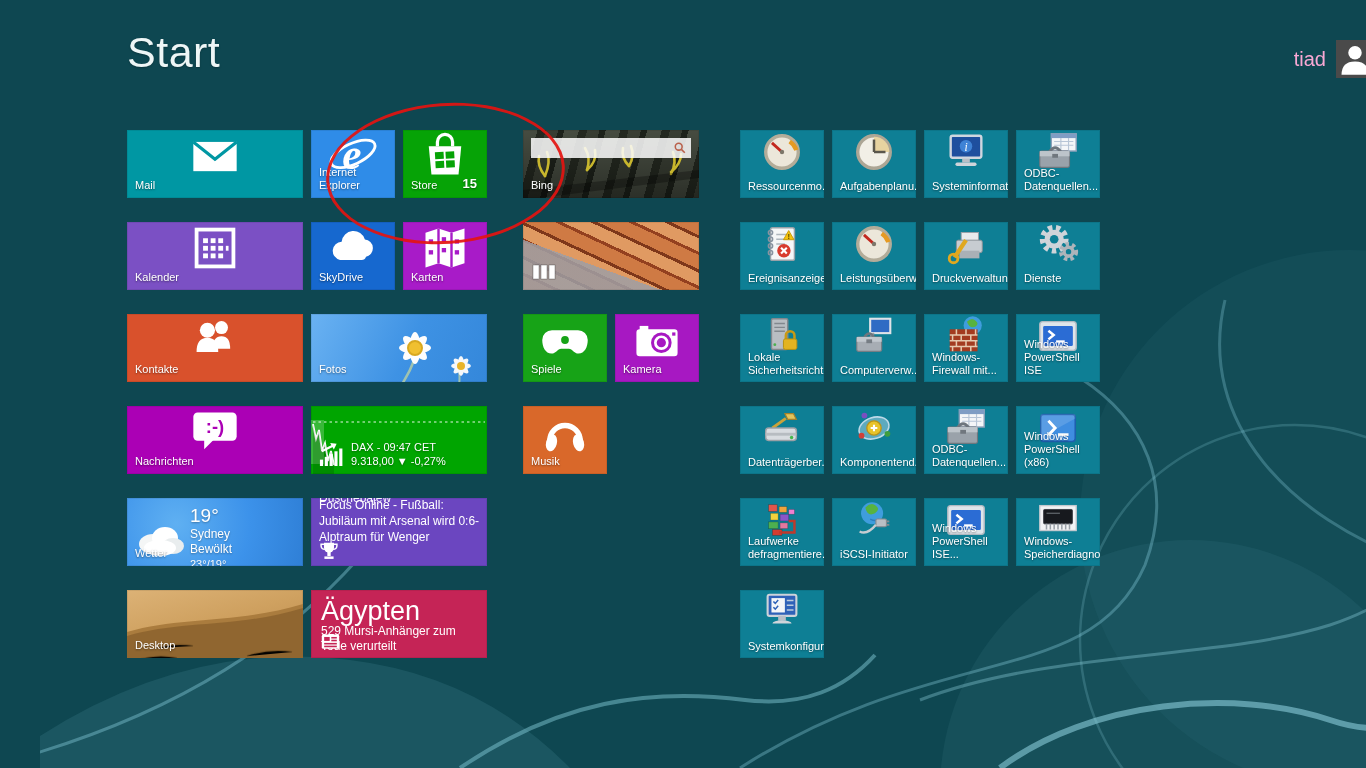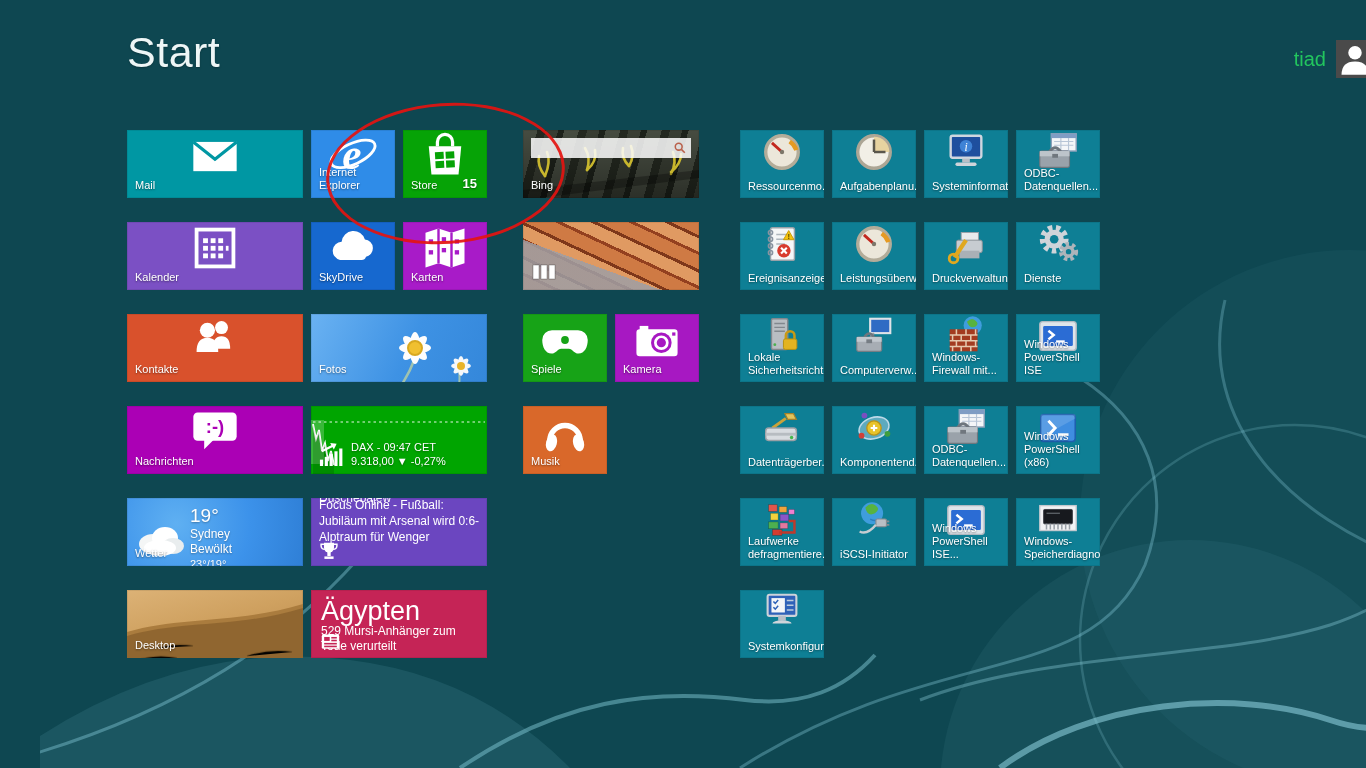--- a/index.html
+++ b/index.html
@@ -6,21 +6,21 @@
     background:#0e4751;font-family:"Liberation Sans",sans-serif;color:#fff;
     -webkit-user-select:none;user-select:none;position:relative;}
   .screen{position:absolute;inset:0;width:1366px;height:768px;overflow:hidden;margin-left:40px;}
   svg{display:block}
   
   .bg-decor{position:absolute;inset:0;pointer-events:none;}
   
   .page-title{position:absolute;left:87px;top:28px;font-size:43px;font-weight:300;
     letter-spacing:.5px;color:#eef6f6;text-shadow:0 1px 2px rgba(0,0,0,.25);}
   .user-chip{position:absolute;right:32px;top:40px;display:flex;align-items:center;gap:10px;cursor:pointer;}
-  .user-name{font-size:20px;font-weight:300;color:#22c55e;}
+  .user-name{font-size:20px;font-weight:300;color:#f9a8d4;}
   .avatar{width:38px;height:38px;background:#4a4a4a;overflow:hidden;}
   
   .group{position:absolute;display:grid;grid-auto-rows:84px;gap:8px;}
   .group-left{left:87px;top:130px;grid-template-columns:repeat(4,84px);}
   .group-mid{left:483px;top:130px;grid-template-columns:repeat(2,84px);}
   .group-right{left:700px;top:130px;grid-template-columns:repeat(4,84px);}
   .tile{position:relative;width:84px;height:68px;overflow:hidden;cursor:pointer;
     box-shadow:0 0 0 1px rgba(0,0,0,.08) inset;}
   .tile.wide{width:176px;grid-column:span 2;}
   .label{position:absolute;left:8px;bottom:6px;font-size:11px;line-height:13px;

